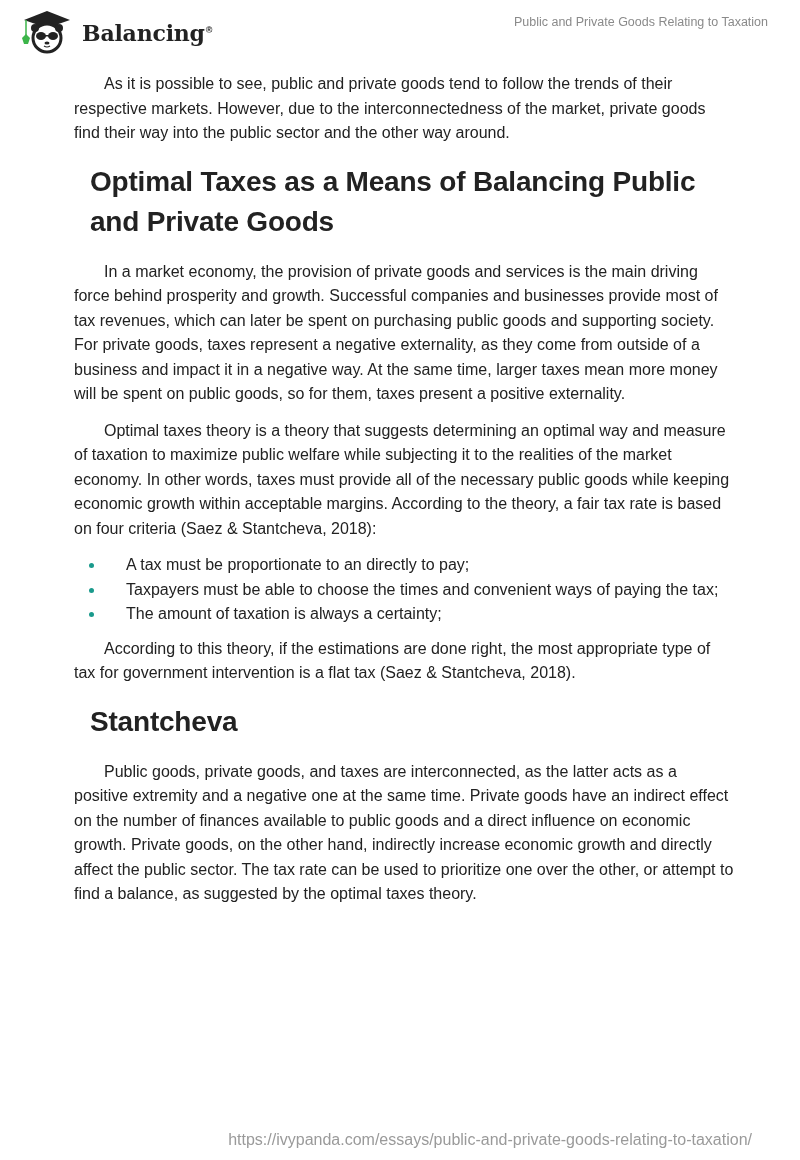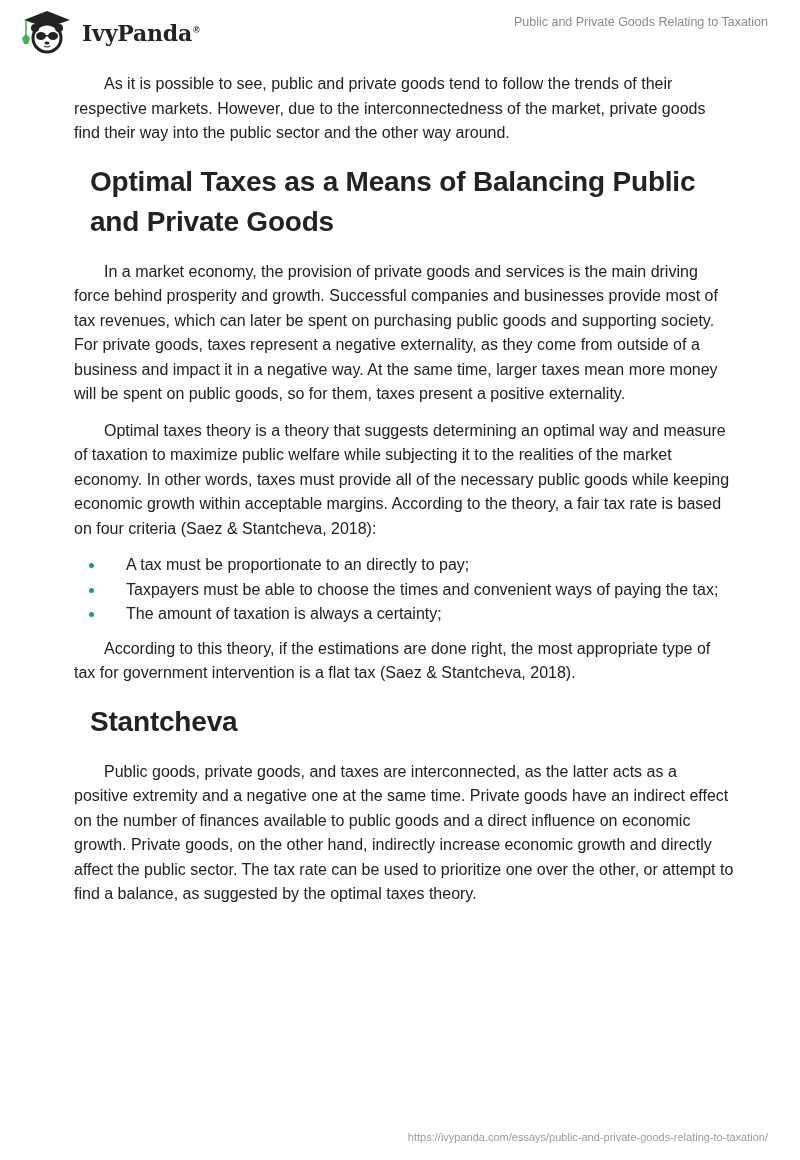--- a/index.html
+++ b/index.html
@@ -87,23 +87,23 @@
       position: absolute;
       left: 15px;
       top: 10px;
       width: 5px;
       height: 5px;
       border-radius: 50%;
       background: #1a9a8c;
     }
     .footer-url {
       position: absolute;
-      right: 32px;
+      right: 48px;
       top: 1131px;
-      font-size: 11px;
+      font-size: 16px;
       color: #9a9a9a;
     }
   </style>
 </head>
 <body>
 
 <div class="header">
   <div class="logo">
     <svg width="58" height="46" viewBox="0 0 58 46">
 
@@ -118,21 +118,21 @@
       <circle cx="17" cy="20" r="4" fill="#222"></circle>
       <circle cx="41" cy="20" r="4" fill="#222"></circle>
 
       <ellipse cx="23" cy="28" rx="5" ry="4" fill="#222"></ellipse>
       <ellipse cx="35" cy="28" rx="5" ry="4" fill="#222"></ellipse>
       <rect x="27" y="27" width="4" height="1.5" fill="#222"></rect>
 
       <ellipse cx="29" cy="35" rx="2.5" ry="1.6" fill="#222"></ellipse>
       <path d="M26,38 Q29,40 32,38" stroke="#222" stroke-width="1.2" fill="none"></path>
     </svg>
-    <span class="logo-text"><span>IvyPanda</span><span class="logo-reg">®</span></span>
+    <span class="logo-text"><span>Balancing</span><span class="logo-reg">®</span></span>
   </div>
   <div class="doc-title">Public and Private Goods Relating to Taxation</div>
 </div>
 
 <main class="content">
   <p class="para">As it is possible to see, public and private goods tend to follow the trends of their respective markets. However, due to the interconnectedness of the market, private goods find their way into the public sector and the other way around.</p>
 
   <h2>Optimal Taxes as a Means of Balancing Public and Private Goods</h2>
 
   <p class="para">In a market economy, the provision of private goods and services is the main driving force behind prosperity and growth. Successful companies and businesses provide most of tax revenues, which can later be spent on purchasing public goods and supporting society. For private goods, taxes represent a negative externality, as they come from outside of a business and impact it in a negative way. At the same time, larger taxes mean more money will be spent on public goods, so for them, taxes present a positive externality.</p>

